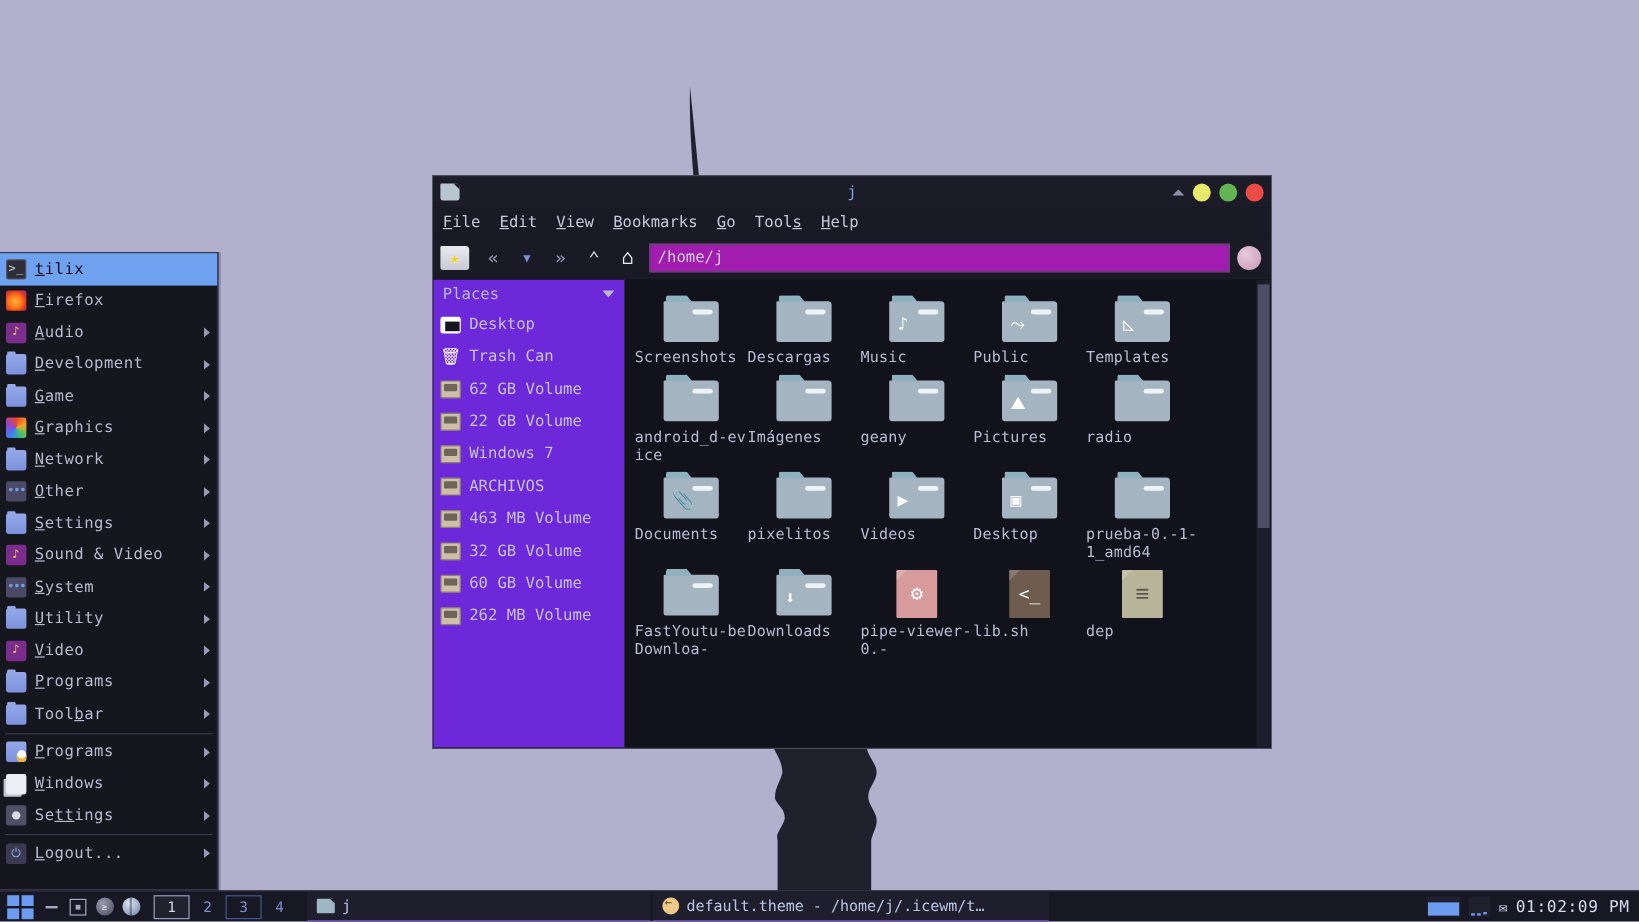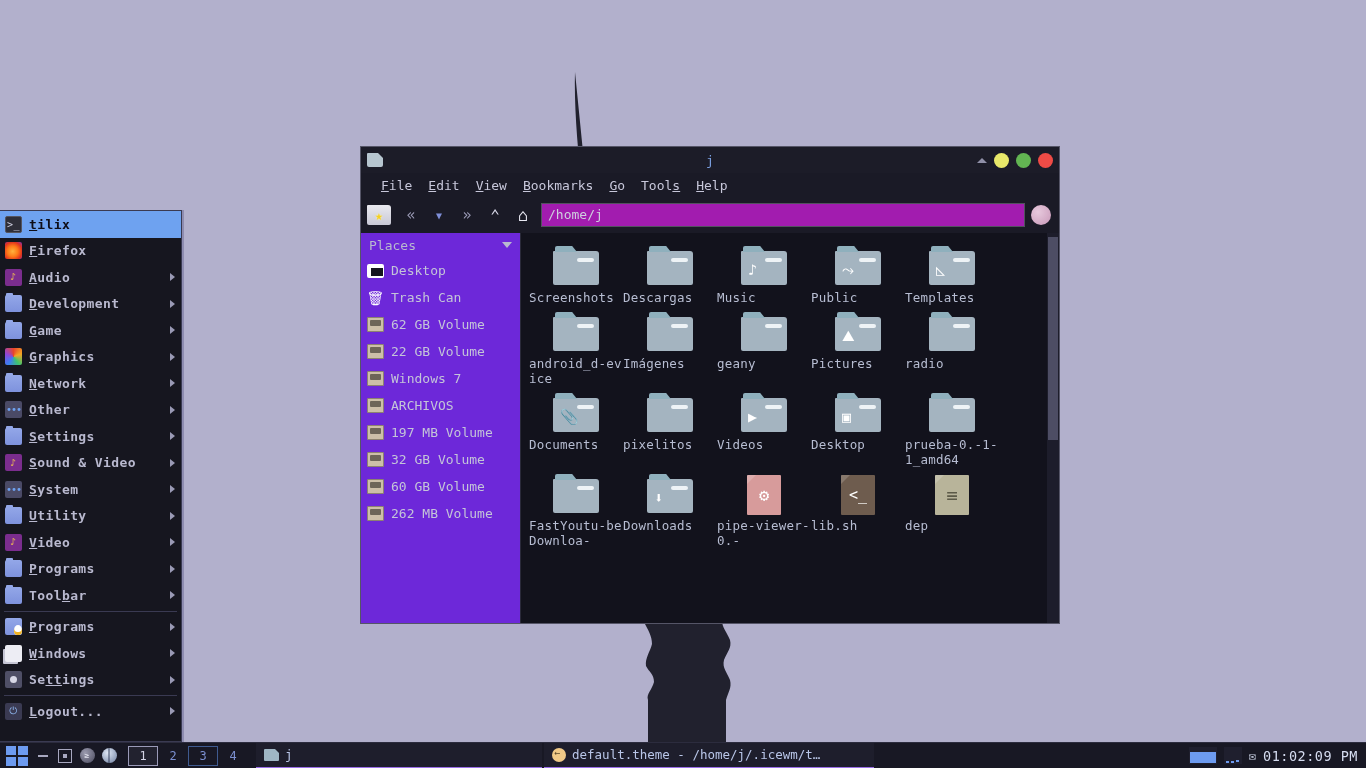--- a/index.html
+++ b/index.html
@@ -27,21 +27,21 @@
     display:flex; align-items:center; height:26.5px; padding:0 6px 0 5px;
     color:#b9b9cf; font-size:13px; letter-spacing:.4px; white-space:nowrap;
     position:relative;
   }
   .menu-item.selected{ background:#6ea2f0; color:#0e0e18; }
   .menu-item .mi-icon{
     width:17px; height:17px; margin-right:7px; flex:none;
     display:flex; align-items:center; justify-content:center;
     border-radius:2px; position:relative; font-size:10px;
   }
-  .menu-item .mi-label{ flex:1;font-weight:bold; }
+  .menu-item .mi-label{ flex:1; }
   .menu-item .mi-label u{ text-decoration:underline; }
   .menu-item .mi-arrow{
     width:0;height:0;border-left:5px solid #9a9ab5;
     border-top:4px solid transparent;border-bottom:4px solid transparent;
     margin-left:4px; flex:none;
   }
   .menu-sep{ height:1px; background:#3a3a52; margin:2px 4px; }
 
   
   .ic-folder{ background:linear-gradient(#93a7e8,#7e92dd); border-radius:1px 3px 2px 2px; }
@@ -82,21 +82,21 @@
     pointer-events:none;
   }
   .tb-right{ margin-left:auto; display:flex; align-items:center; gap:7px; z-index:2;}
   .tb-roll{ width:0;height:0;border-left:5px solid transparent;border-right:5px solid transparent;border-bottom:5px solid #9090a8; }
   .tb-btn{ width:15px;height:15px;border-radius:50%; }
   .tb-min{ background:#e8e86a; }
   .tb-max{ background:#62b552; }
   .tb-close{ background:#ef4b46; }
 
   #fm-menubar{
-    height:24px; display:flex; align-items:center; gap:0; padding:0 20px;
+    height:24px; display:flex; align-items:center; gap:0; padding:0 8px;
     background:#1a1a26; color:#c7c7da; flex:none;
   }
   #fm-menubar .mb{ padding:2px 8px 2px 0; margin-right:8px; font-size:13px; }
   #fm-menubar .mb u{ text-decoration:underline; }
 
   #fm-toolbar{
     height:36px; display:flex; align-items:center; gap:0; padding:0 6px;
     background:#1a1a26; flex:none;
   }
   .tbtn{ width:28px;height:26px;display:flex;align-items:center;justify-content:center;color:#9a9ab5;font-size:15px;flex:none; }
@@ -424,21 +424,21 @@
           <div class="place">
             <span class="pl-ico ic-drive"></span>
             <span>Windows 7</span>
           </div>
           <div class="place">
             <span class="pl-ico ic-drive"></span>
             <span>ARCHIVOS</span>
           </div>
           <div class="place">
             <span class="pl-ico ic-drive"></span>
-            <span>197 MB Volume</span>
+            <span>463 MB Volume</span>
           </div>
           <div class="place">
             <span class="pl-ico ic-drive"></span>
             <span>32 GB Volume</span>
           </div>
           <div class="place">
             <span class="pl-ico ic-drive"></span>
             <span>60 GB Volume</span>
           </div>
           <div class="place">

